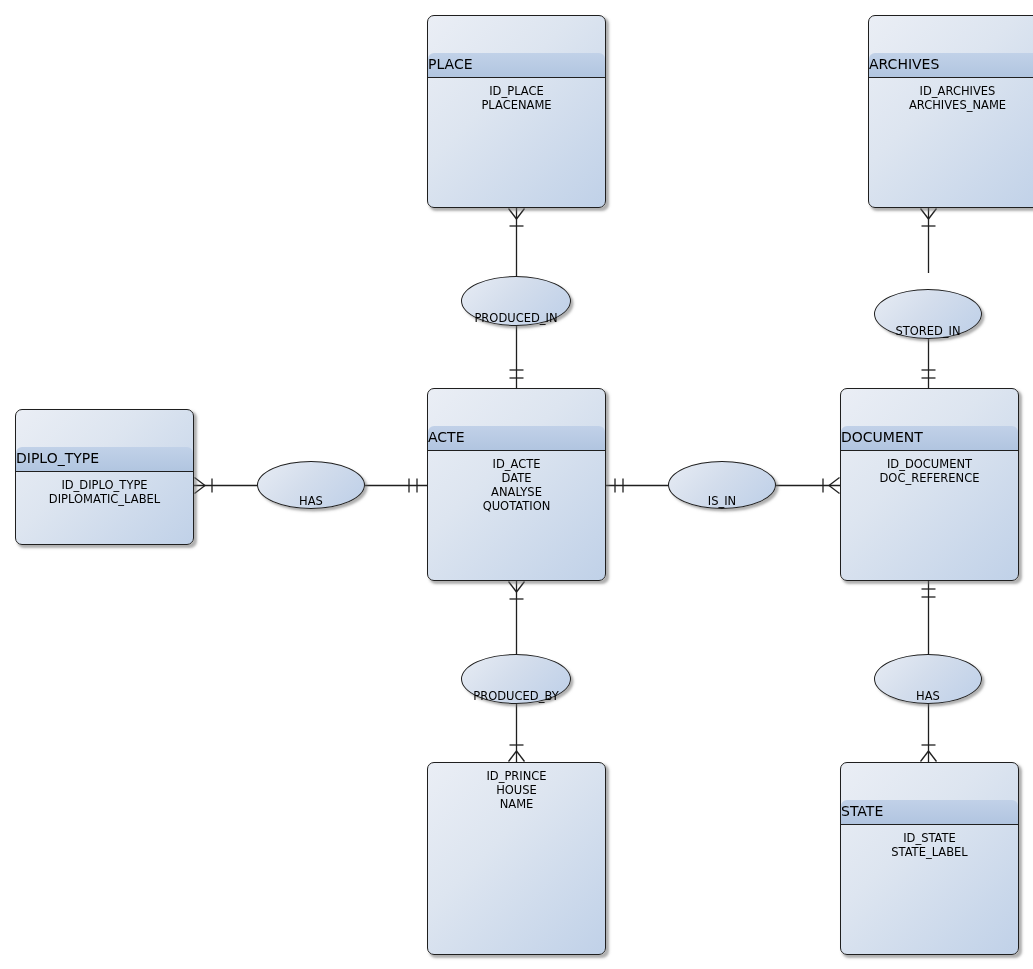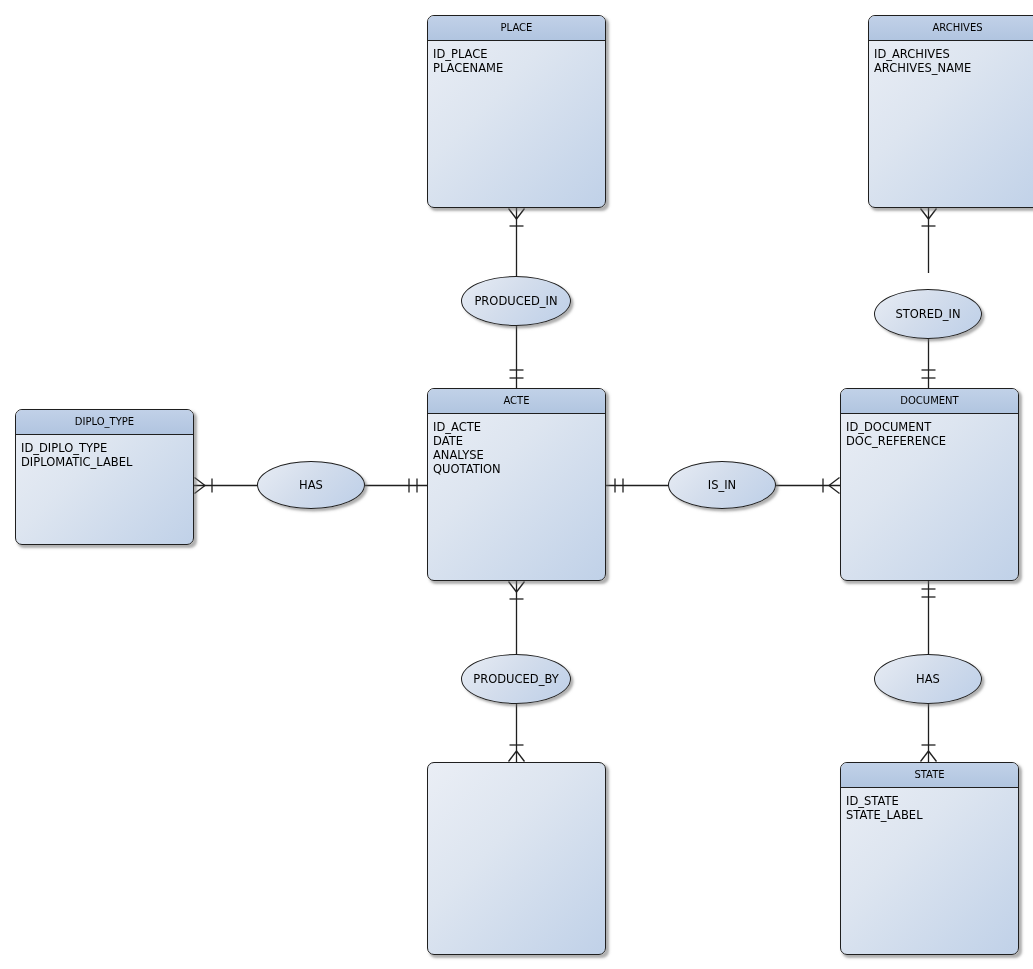--- a/index.html
+++ b/index.html
@@ -8,33 +8,33 @@
     font-family:"DejaVu Sans","Liberation Sans",sans-serif; color:#000;
   }
   #connector-layer { position:absolute; left:0; top:0; z-index:1; }
   .entity {
     position:absolute; z-index:2; box-sizing:border-box;
     border:1.5px solid #1f1f1f; border-radius:7px;
     background:linear-gradient(135deg,#eaeef5 0%,#dde5f0 40%,#c0d1e8 100%);
     box-shadow:2.5px 2.5px 2.5px rgba(110,110,110,0.55);
   }
   .entity-header {
-    height:24px; line-height:23px; text-align:center;
+    height:24px; line-height:23px; 
     border-bottom:1.4px solid #1f1f1f;
     background:linear-gradient(180deg,#c1d1e8 0%,#b1c5e0 100%);
-    border-radius:6px 6px 0 0; font-size:10px;
+    border-radius:6px 6px 0 0; font-size:14px;margin-top:37px;
   }
   .entity-body { padding:6px 5px 0 5px; font-size:11.5px; line-height:14px; }
-  .attr { white-space:nowrap; }
+  .attr { white-space:nowrap;text-align:center; }
   .rel {
     position:absolute; z-index:2; box-sizing:border-box;
     border:1.6px solid #1f1f1f; border-radius:50%;
     background:linear-gradient(135deg,#e7ecf4 0%,#d3ddec 45%,#bdcfe8 100%);
     box-shadow:2.5px 2.5px 2.5px rgba(110,110,110,0.55);
-    display:flex; align-items:center; justify-content:center;
+    display:flex; align-items:flex-end; justify-content:center;
     font-size:11.5px; white-space:nowrap;
   }
   line, polyline { stroke:#1f1f1f; stroke-width:1.3; fill:none; }
 </style>
 </head>
 <body>
 
 <div id="canvas">
 
   <svg id="connector-layer" width="1033" height="969">
@@ -172,20 +172,25 @@
     </div>
     <div class="entity-body">
       <div class="attr">ID_ACTE</div>
       <div class="attr">DATE</div>
       <div class="attr">ANALYSE</div>
       <div class="attr">QUOTATION</div>
     </div>
   </div>
 
   <div class="entity" style="left:427px;top:762px;width:179px;height:193px">
+    <div class="entity-body">
+      <div class="attr">ID_PRINCE</div>
+      <div class="attr">HOUSE</div>
+      <div class="attr">NAME</div>
+    </div>
   </div>
 
   <div class="entity" style="left:840px;top:762px;width:179px;height:193px">
     <div class="entity-header">
       <span>STATE</span>
     </div>
     <div class="entity-body">
       <div class="attr">ID_STATE</div>
       <div class="attr">STATE_LABEL</div>
     </div>

